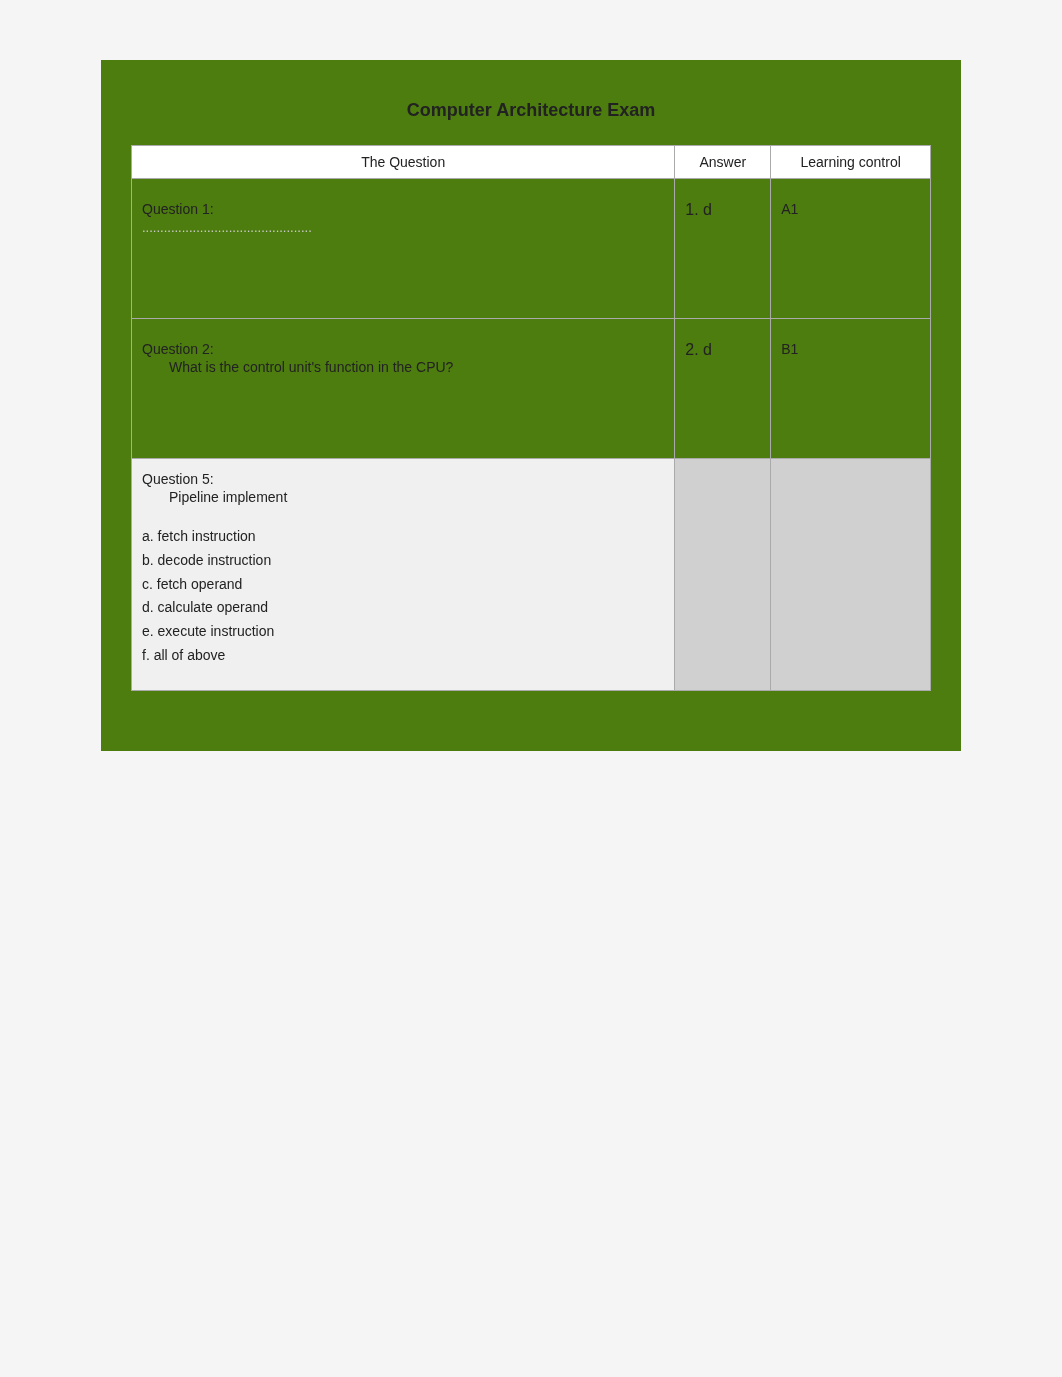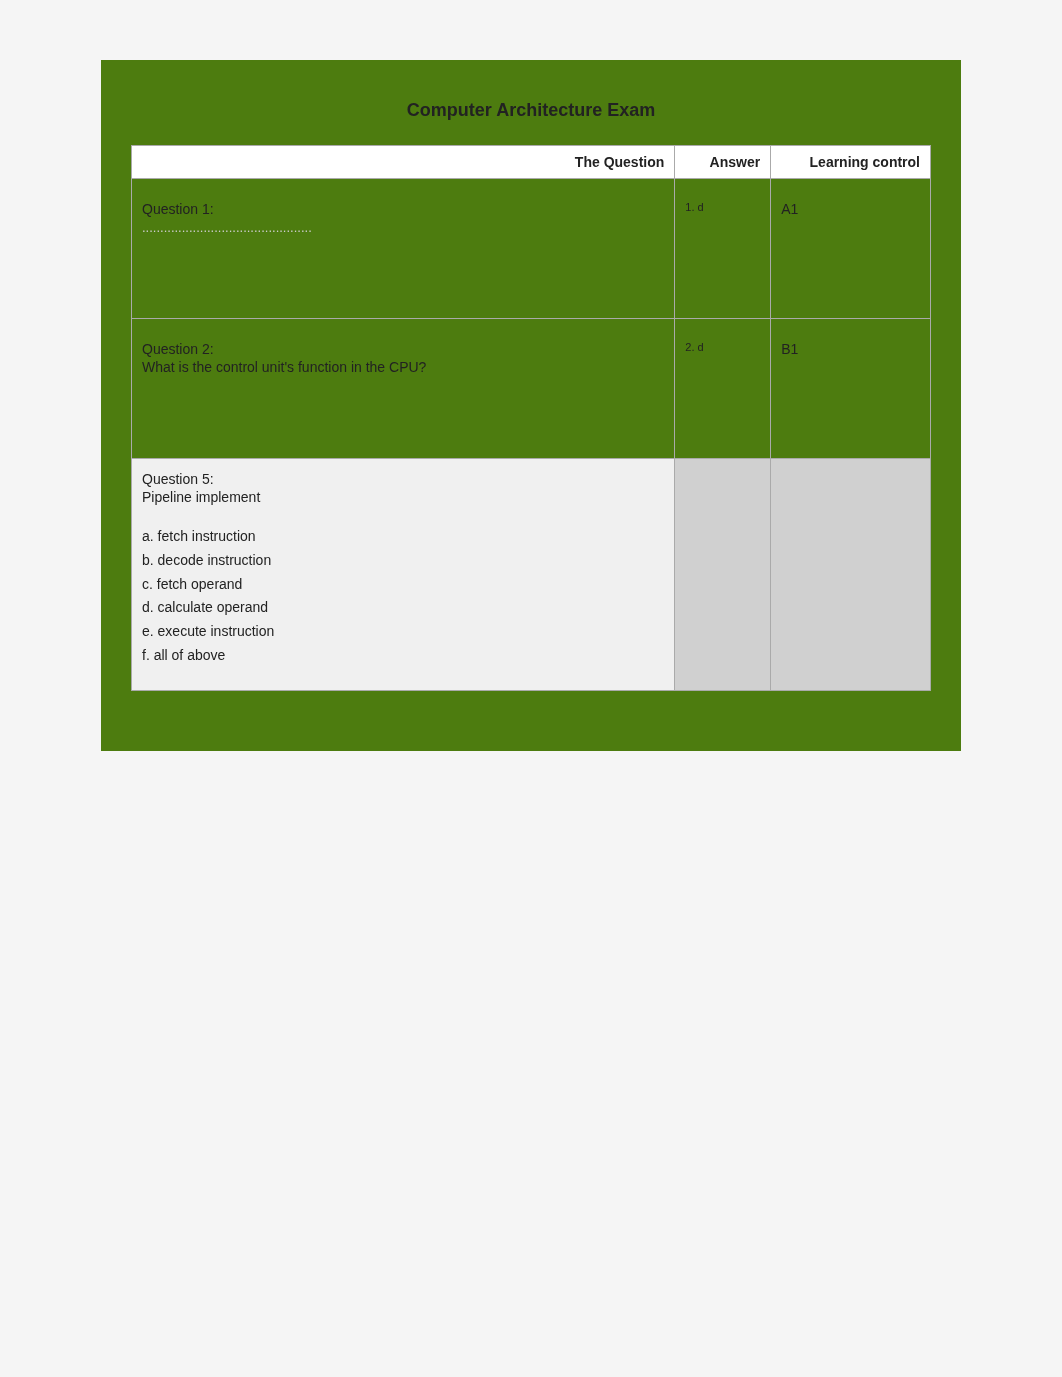--- a/index.html
+++ b/index.html
@@ -33,22 +33,22 @@
 
     table {
       width: 100%;
       border-collapse: collapse;
     }
 
     thead tr th {
       border: 1px solid #aaa;
       padding: 8px 10px;
       background: #fff;
-      font-weight: bold;
-      text-align: right;
+      font-weight: normal;
+      text-align: center;
       vertical-align: top;
     }
 
     tbody tr td {
       border: 1px solid #aaa;
       padding: 22px 10px;
       vertical-align: top;
     }
 
     .col-question {
@@ -63,24 +63,25 @@
       width: 20%;
     }
 
     .question-label {
       font-weight: normal;
       margin-bottom: 2px;
     }
 
     .question-text {
       margin-top: 2px;
+      margin-left: 27px;
     }
 
     .answer-cell {
-      font-size: 11px;
+      font-size: 16px;
     }
 
     .learning-cell {
       font-size: 14px;
     }
 
     .row-tall td {
       height: 140px;
     }
 

